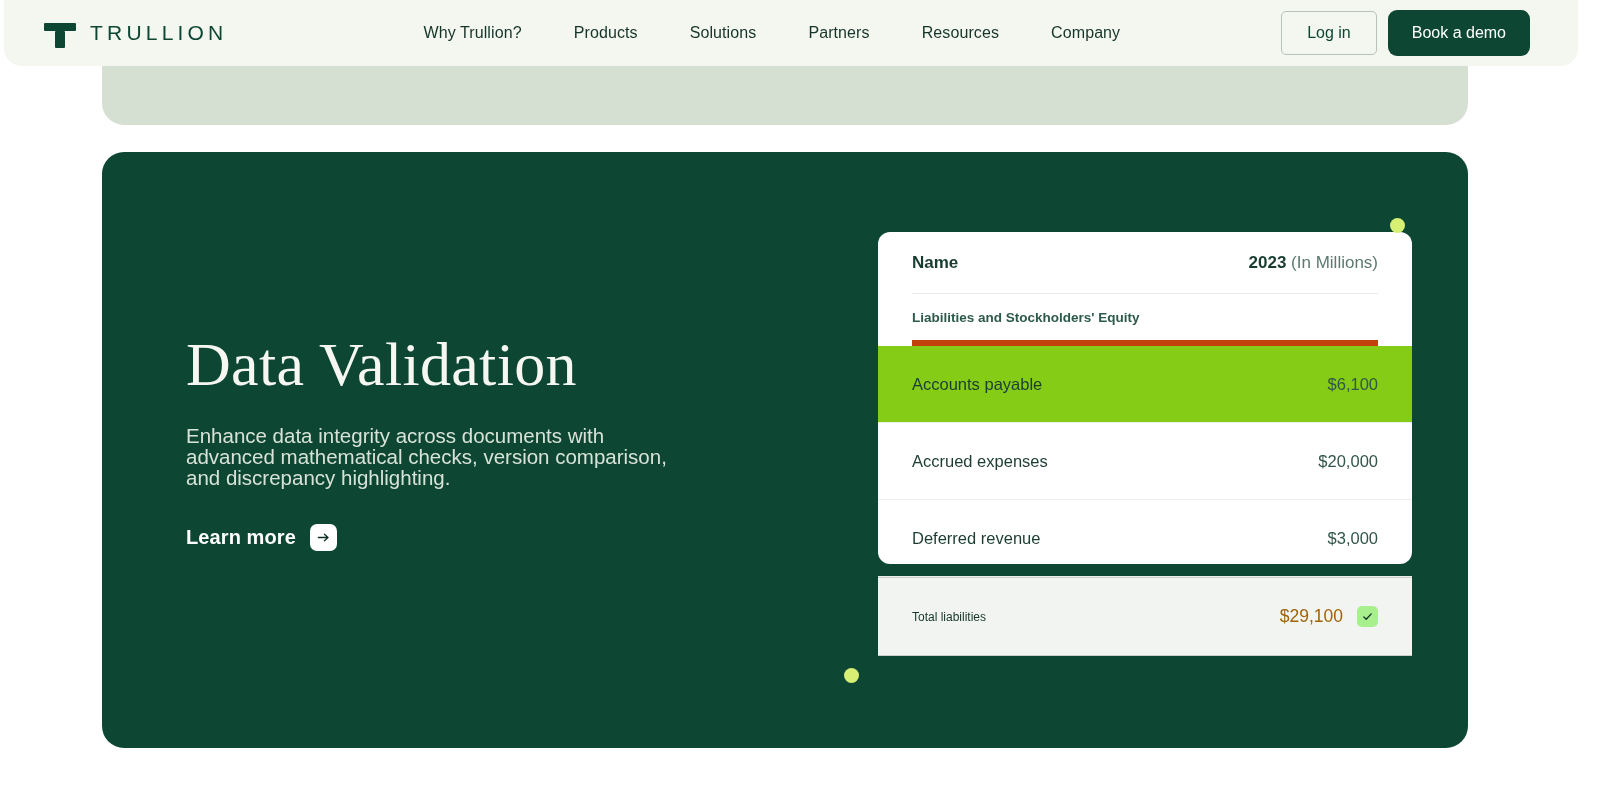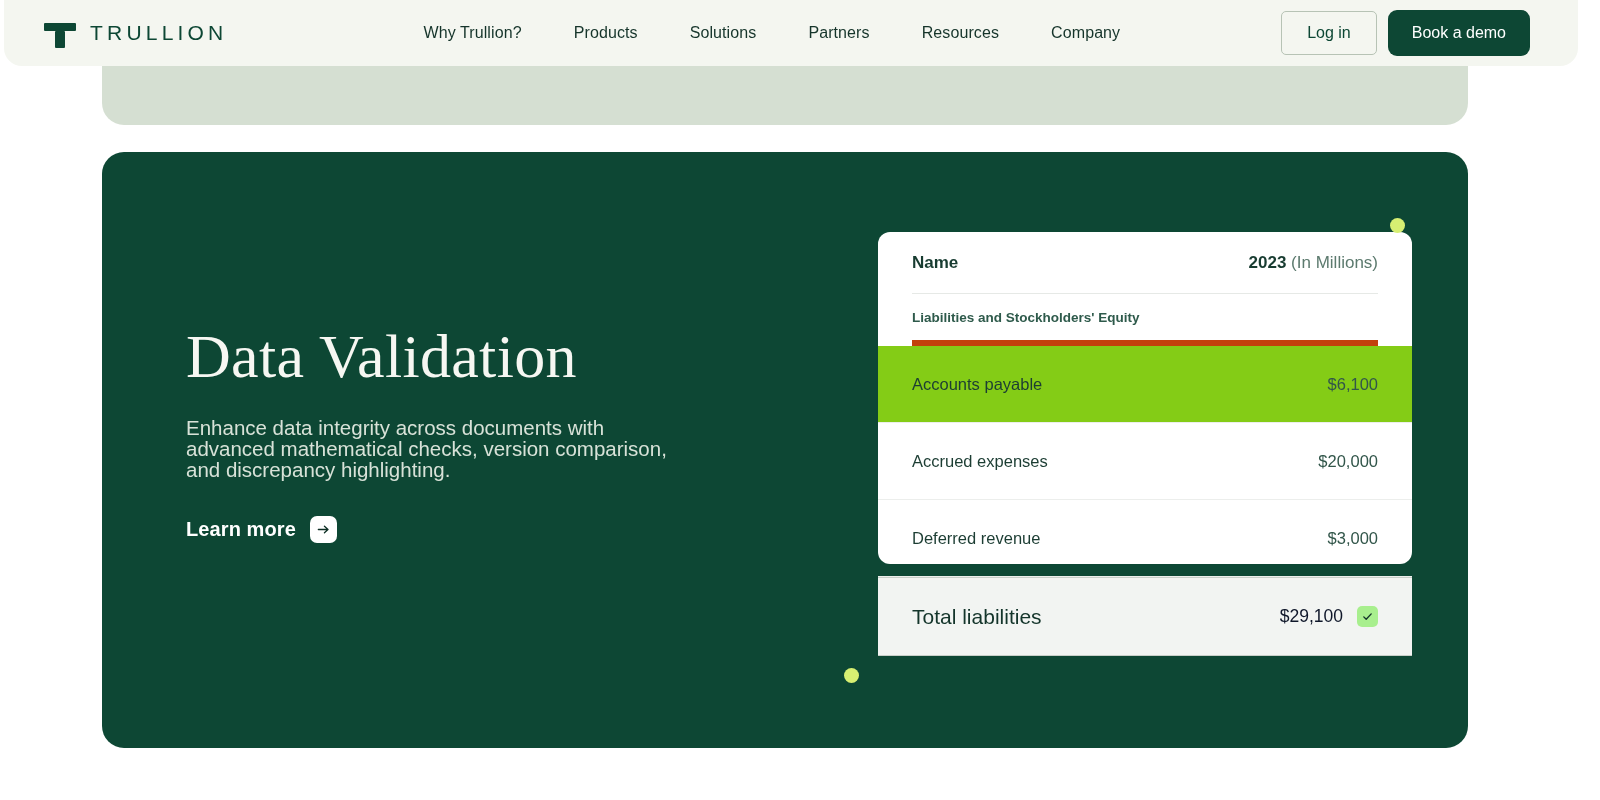--- a/index.html
+++ b/index.html
@@ -157,20 +157,21 @@
     width: 560px;
   }
 
   .hero-title {
     font-family: "Liberation Serif", serif;
     font-size: 62px;
     line-height: 1.05;
     font-weight: 400;
     color: #f6f7f2;
     letter-spacing: .3px;
+    margin-top: 8px;
   }
 
   .hero-desc {
     margin-top: 28px;
     font-size: 20.5px;
     line-height: 21px;
     color: #d8e2d8;
     max-width: 505px;
   }
 
@@ -275,32 +276,32 @@
     display: flex;
     align-items: center;
     justify-content: space-between;
     background: #f2f4f2;
     margin: 0 -34px;
     padding: 0 34px;
     border-top: 1px solid #c9cfc9;
     border-bottom: 1px solid #c9cfc9;
   }
   .tc-total .label {
-    font-size: 21px;
+    font-size: 12px;
     color: #14352b;
     text-align: right;
   }
   .tc-total-right {
     display: flex;
     align-items: center;
     gap: 14px;
   }
   .tc-total .value {
     font-size: 17.5px;
-    color: #0f172a;
+    color: #a16207;
   }
   .check-badge {
     width: 21px;
     height: 21px;
     border-radius: 5px;
     background: #a8ef8e;
     display: flex;
     align-items: center;
     justify-content: center;
     cursor: pointer;

